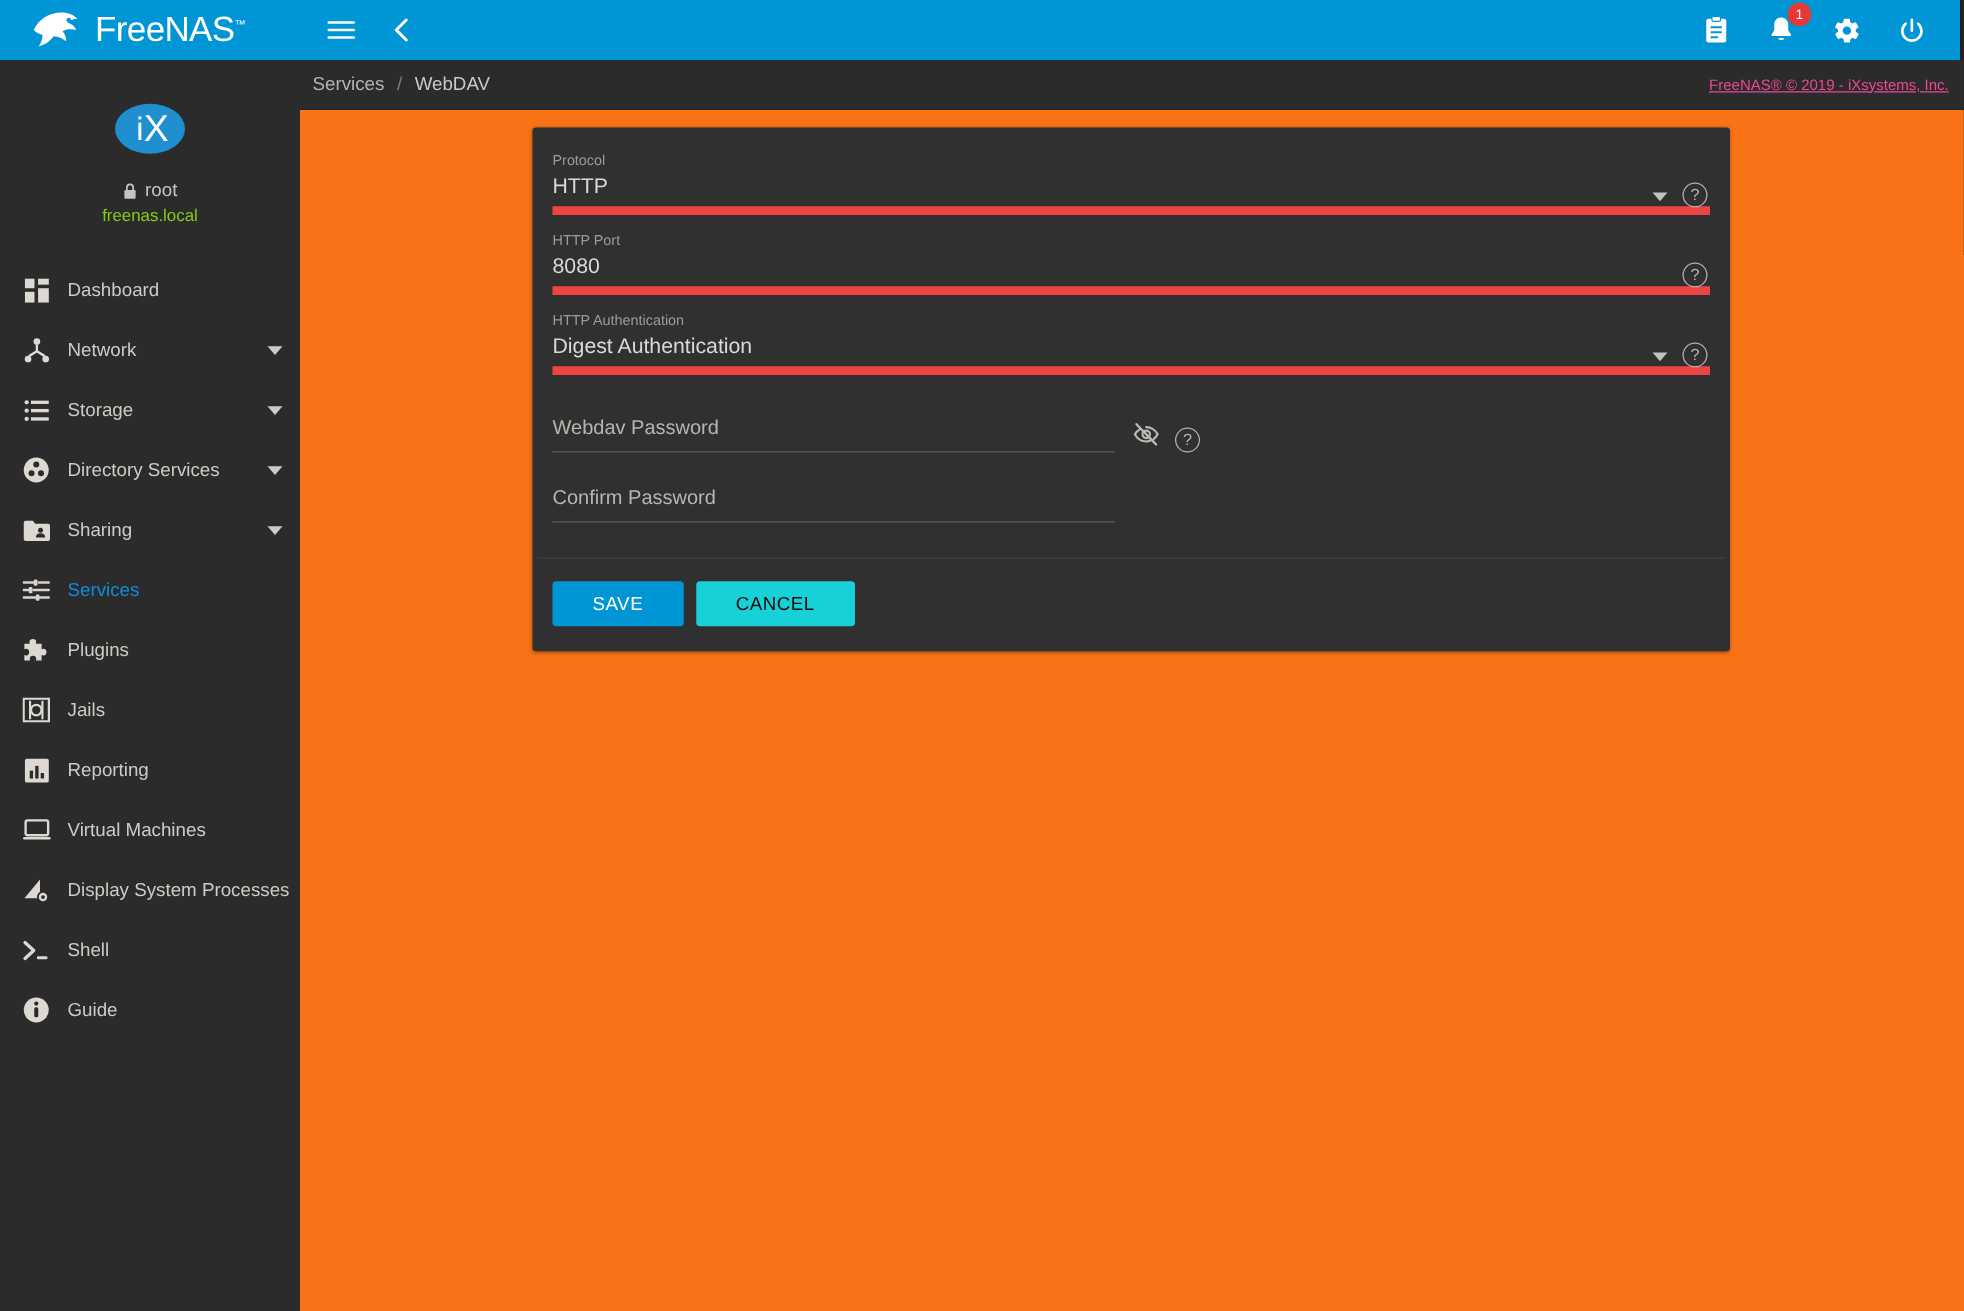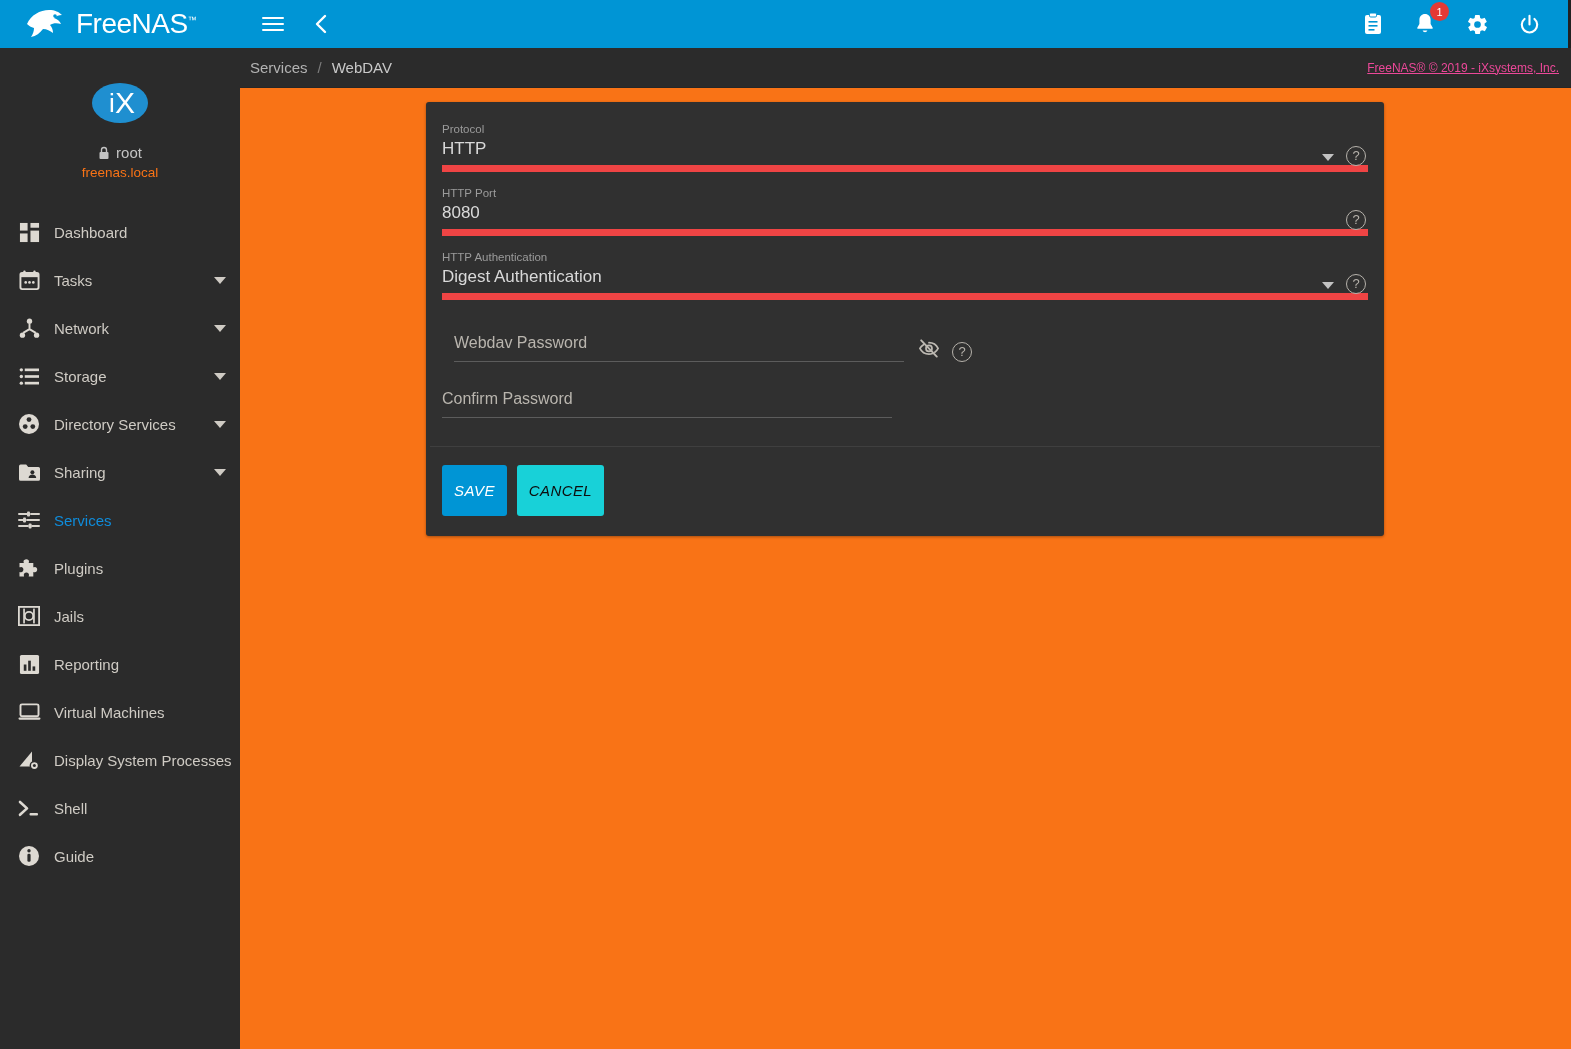--- a/index.html
+++ b/index.html
@@ -74,21 +74,21 @@
   }
   .profile { padding: 24px 0 14px; text-align: center; }
   .avatar {
     width: 62px; height: 62px; margin: 0 auto;
     display: flex; align-items: center; justify-content: center;
   }
   .user-row {
     margin-top: 10px; color: #c4c4c4; font-size: 15px;
     display: flex; align-items: center; justify-content: center; gap: 6px;
   }
-  .host { margin-top: 4px; color: #f97316; font-size: 13.5px; }
+  .host { margin-top: 4px; color: #84cc16; font-size: 13.5px; }
 
   .navlist { margin-top: 14px; }
   .navitem {
     height: 48px; display: flex; align-items: center;
     padding: 0 14px 0 12px; cursor: pointer; color: #cfcbc4;
   }
   .navitem .nicon {
     width: 34px; height: 26px; flex: 0 0 34px;
     display: flex; align-items: center; justify-content: center;
     color: #ddd9d2;
@@ -141,24 +141,23 @@
     width: 20px; height: 20px; border-radius: 50%;
     border: 1.5px solid #b6b2ab; color: #b6b2ab;
     font-size: 13px; line-height: 17px; text-align: center;
     flex: 0 0 20px; cursor: pointer; user-select: none;
   }
   .help.abs { position: absolute; right: 2px; bottom: 6px; }
   .eye-btn { margin-left: 14px; margin-right: 12px; cursor: pointer; color: #bdb9b2; }
 
   .actions { padding: 18px 16px 20px 16px; display: flex; gap: 10px; }
   .btn {
-    height: 51px; padding: 0 12px; border: none; border-radius: 3px;
+    height: 36px; padding: 0 32px; border: none; border-radius: 3px;
     font-size: 15px; font-weight: 500; letter-spacing: .4px; cursor: pointer;
     font-family: "Liberation Sans", sans-serif;
-    font-style: italic;
   }
   .btn-save { background: #0095d5; color: #fff; }
   .btn-cancel { background: #18d1d8; color: #0d0d0d; }
 </style>
 </head>
 <body>
 
 <div class="topbar">
   <div class="logo-zone">
     <svg class="logo-mark" viewBox="0 0 46 34">
@@ -254,35 +253,20 @@
             <rect x="12" y="1" width="9" height="5" fill="currentColor"></rect>
             <rect x="1" y="12" width="8" height="9" fill="currentColor"></rect>
             <rect x="12" y="9" width="9" height="12" fill="currentColor"></rect>
           </svg>
       </span>
       <span class="nlabel">Dashboard</span>
     </div>
 
 
 
-    <div class="navitem">
-      <span class="nicon">
-        <svg width="21" height="21" viewBox="0 0 22 22">
-            <rect x="1.5" y="3" width="19" height="17" rx="1.8" fill="none" stroke="currentColor" stroke-width="2"></rect>
-            <rect x="1.5" y="3" width="19" height="4.5" fill="currentColor"></rect>
-            <rect x="4.5" y="0.5" width="2.4" height="4" rx="1" fill="currentColor"></rect>
-            <rect x="15" y="0.5" width="2.4" height="4" rx="1" fill="currentColor"></rect>
-            <circle cx="7" cy="13" r="1.4" fill="currentColor"></circle>
-            <circle cx="11" cy="13" r="1.4" fill="currentColor"></circle>
-            <circle cx="15" cy="13" r="1.4" fill="currentColor"></circle>
-          </svg>
-      </span>
-      <span class="nlabel">Tasks</span>
-      <span class="caret"></span>
-    </div>
 
     <div class="navitem">
       <span class="nicon">
         <svg width="21" height="21" viewBox="0 0 22 22">
             <circle cx="11" cy="3.4" r="2.8" fill="currentColor"></circle>
             <circle cx="3.6" cy="18" r="2.8" fill="currentColor"></circle>
             <circle cx="18.4" cy="18" r="2.8" fill="currentColor"></circle>
             <path d="M11 6.2v5.4M11 11.6 4.4 15.6M11 11.6l6.6 4" stroke="currentColor" stroke-width="2" fill="none"></path>
           </svg>
       </span>
@@ -438,21 +422,21 @@
         <span class="help abs">?</span>
       </div>
 
       <div class="field">
         <div class="flabel">HTTP Authentication</div>
         <div class="fvalue">Digest Authentication</div>
         <span class="sel-arrow"></span>
         <span class="help abs">?</span>
       </div>
 
-      <div class="field short" style="margin-top:30px;margin-left:12px;">
+      <div class="field short" style="margin-top:30px;">
         <div class="fieldrow">
           <div class="fempty" style="width:450px;">Webdav Password</div>
           <span class="eye-btn">
             <svg width="22" height="20" viewBox="0 0 24 22">
                 <path d="M12 5.2c4.6 0 8.4 3 10 6.3-.8 1.6-2 3.1-3.6 4.2M6.3 7.1C4.2 8.3 2.7 10 2 11.5c1.6 3.3 5.4 6.3 10 6.3 1.4 0 2.7-.3 3.9-.8" fill="none" stroke="currentColor" stroke-width="1.9" stroke-linecap="round"></path>
                 <circle cx="12" cy="11.5" r="3.3" fill="none" stroke="currentColor" stroke-width="1.9"></circle>
                 <path d="M3.4 2.6 20.6 20.4" stroke="currentColor" stroke-width="2.1" stroke-linecap="round"></path>
               </svg>
           </span>
           <span class="help">?</span>

